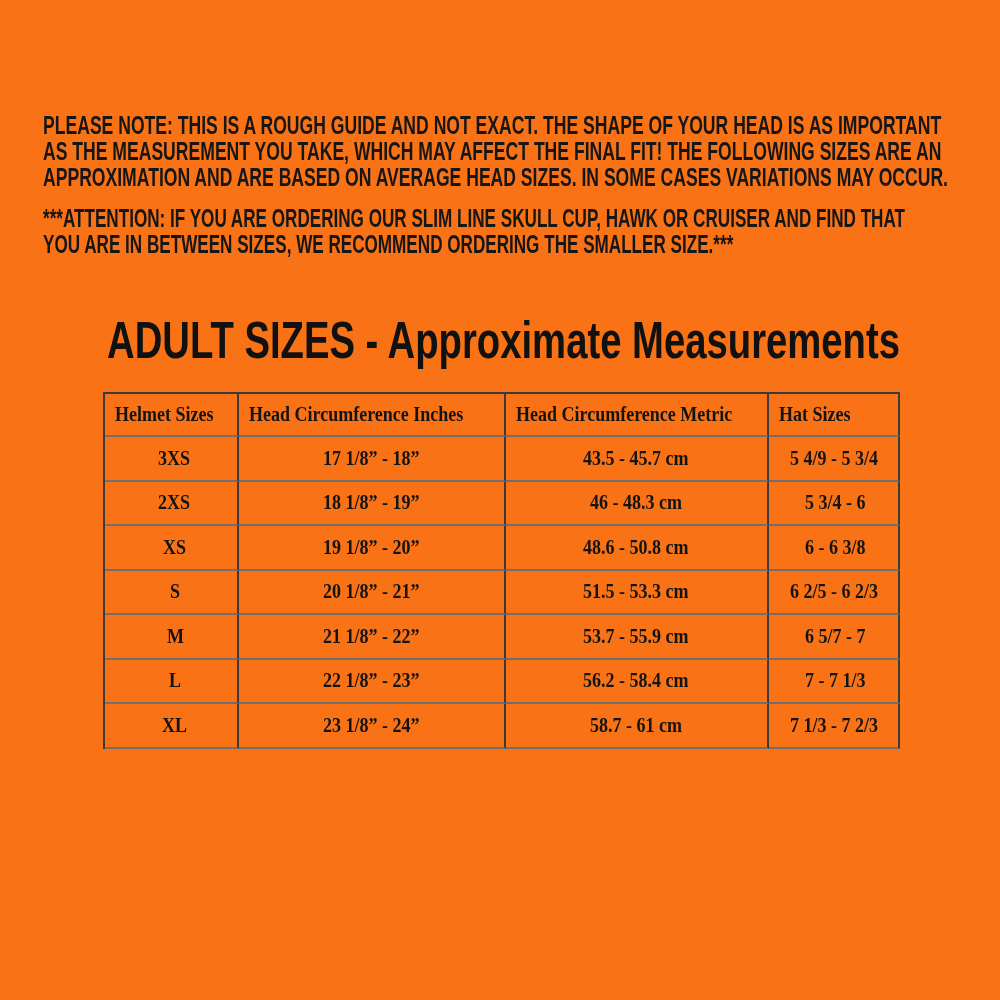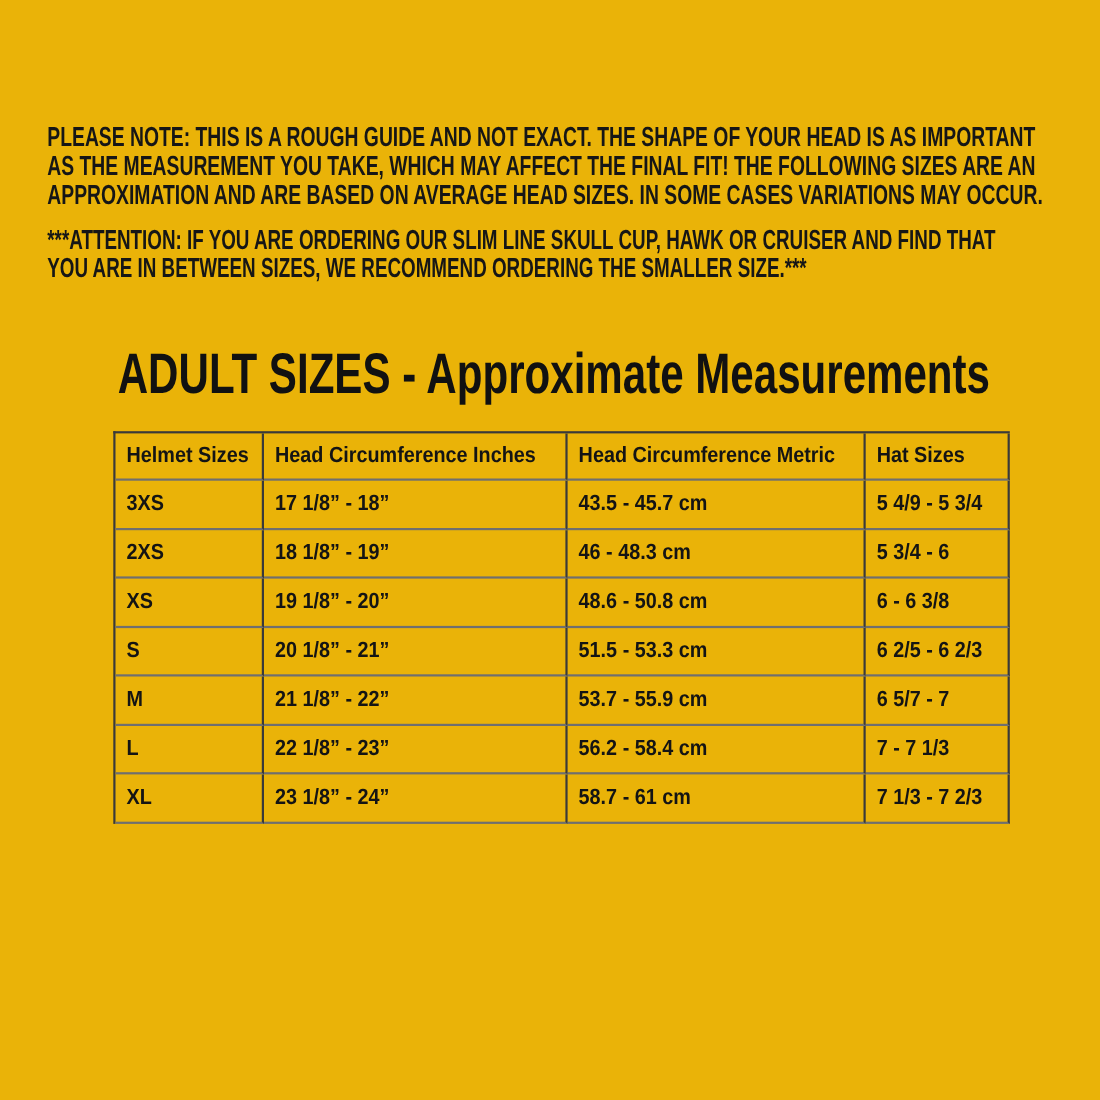--- a/index.html
+++ b/index.html
@@ -4,21 +4,21 @@
 <style>
   html, body {
     margin: 0;
     padding: 0;
     background: #ffffff;
   }
   .page {
     position: relative;
     width: 1000px;
     height: 1000px;
-    background: #eab308;
+    background: #f97316;
     overflow: hidden;
     font-family: "Liberation Sans", sans-serif;
     color: #161616;
   }
   
   .para {
     position: absolute;
     left: 43px;
     font-size: 25px;
     font-weight: bold;
@@ -47,36 +47,37 @@
   
   .size-table {
     position: absolute;
     left: 103px;
     top: 392px;
     border-collapse: separate;
     border-spacing: 0;
     table-layout: fixed;
     border-top: 2px solid #3a3a3a;
     border-left: 2px solid #3a3a3a;
+    font-family: Liberation Serif, serif;
   }
   .size-table th, .size-table td {
     box-sizing: border-box;
     margin: 0;
     padding: 0 0 0 10px;
     text-align: left;
     vertical-align: middle;
     font-weight: bold;
     font-size: 20px;
     color: #141414;
     border-right: 2px solid #3a3a3a;
     border-bottom: 2px solid #6f6f6f;
     overflow: hidden;
   }
   .size-table th { height: 43px; }
-  .size-table td { height: 44.5px; }
+  .size-table td { height: 44.5px; text-align: center; }
   .cond {
     display: inline-block;
     white-space: nowrap;
     transform: scaleX(0.9);
     transform-origin: 0 50%;
   }
 </style>
 </head>
 <body>
 

